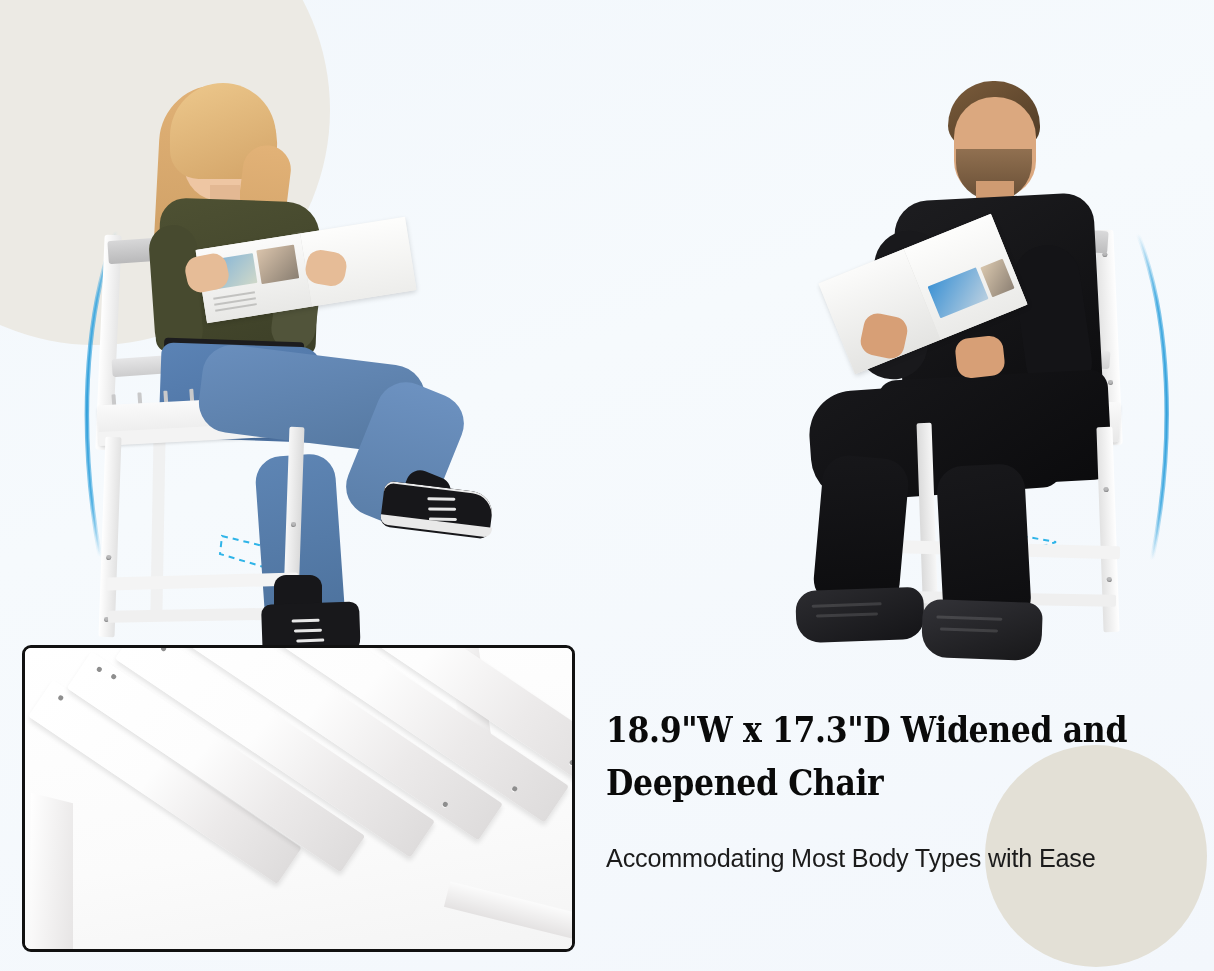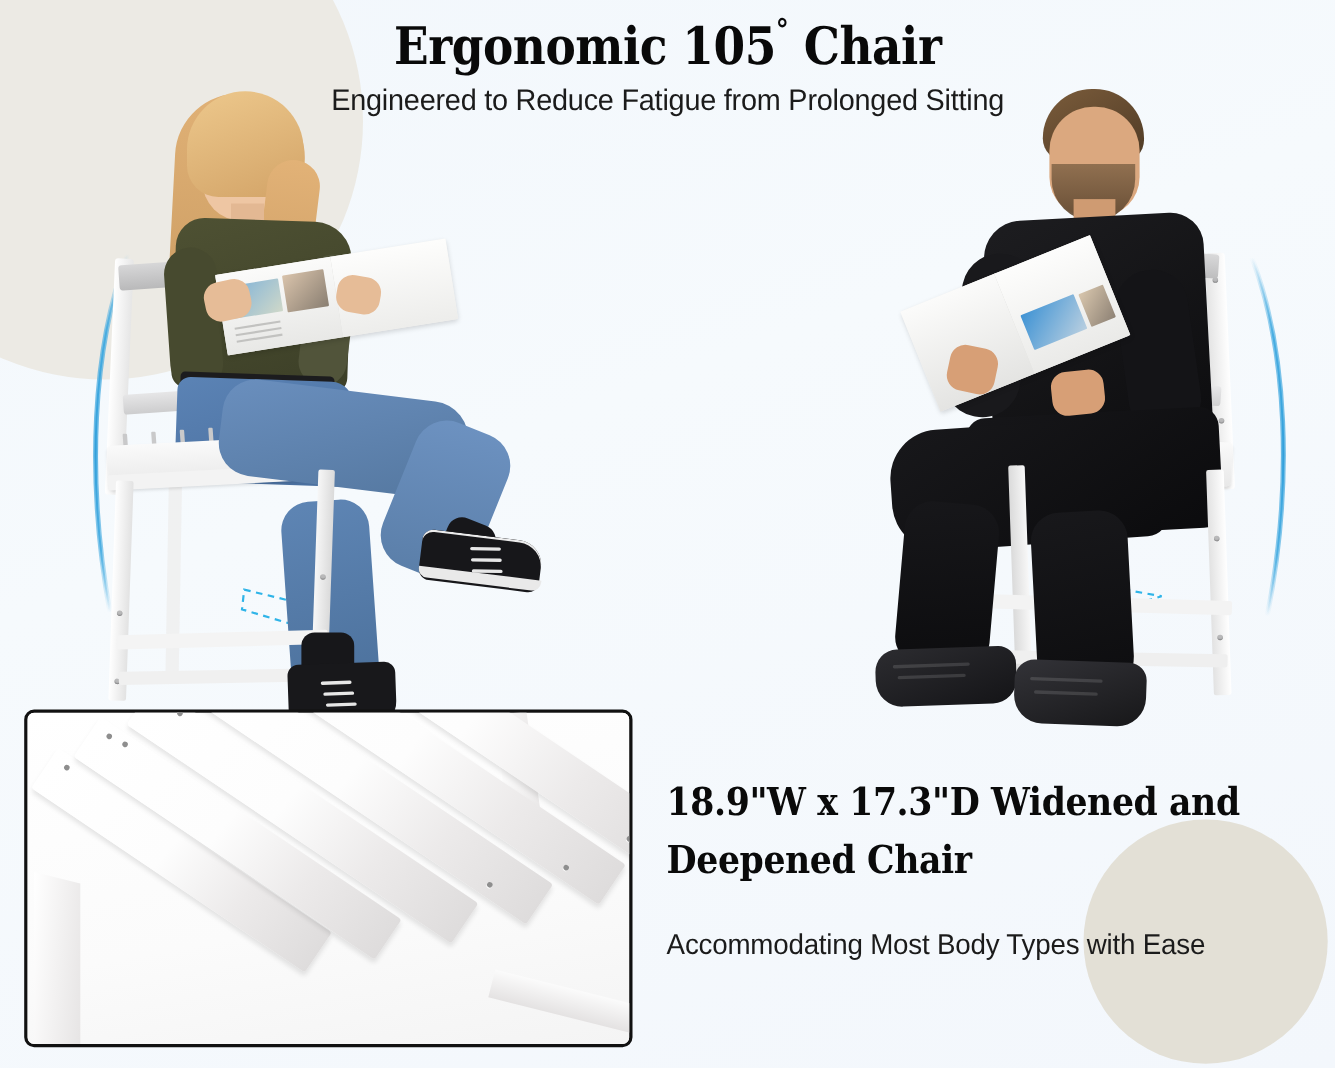--- a/index.html
+++ b/index.html
@@ -362,24 +362,20 @@
     <div class="mag" id="m-mag">
       <div class="pg-l"></div>
         <div class="pg-r"></div>
       <div class="mag-img ph1"></div>
       <div class="mag-img ph2"></div>
     </div>
     <div class="fig" id="m-hand-l"></div>
     <div class="fig" id="m-hand-r"></div>
   </div>
 
-  <div id="headline-group">
-    <div id="headline-main"><span>Ergonomic 105</span><span class="deg">°</span><span> Chair</span></div>
-    <div id="headline-sub">Engineered to Reduce Fatigue from Prolonged Sitting</div>
-  </div>
 
   <div id="inset">
     <div id="inset-bg"></div>
 
     <div id="cu-railv"></div>
 
     <div class="cu-slat" style="left:-10px;top:112px;width:300px;height:44px;transform:rotate(34deg);">
       <span class="cu-screw" style="left:14px;top:8px"></span>
     </div>
     <div class="cu-slat" style="left:26px;top:92px;width:330px;height:44px;transform:rotate(34deg);">

